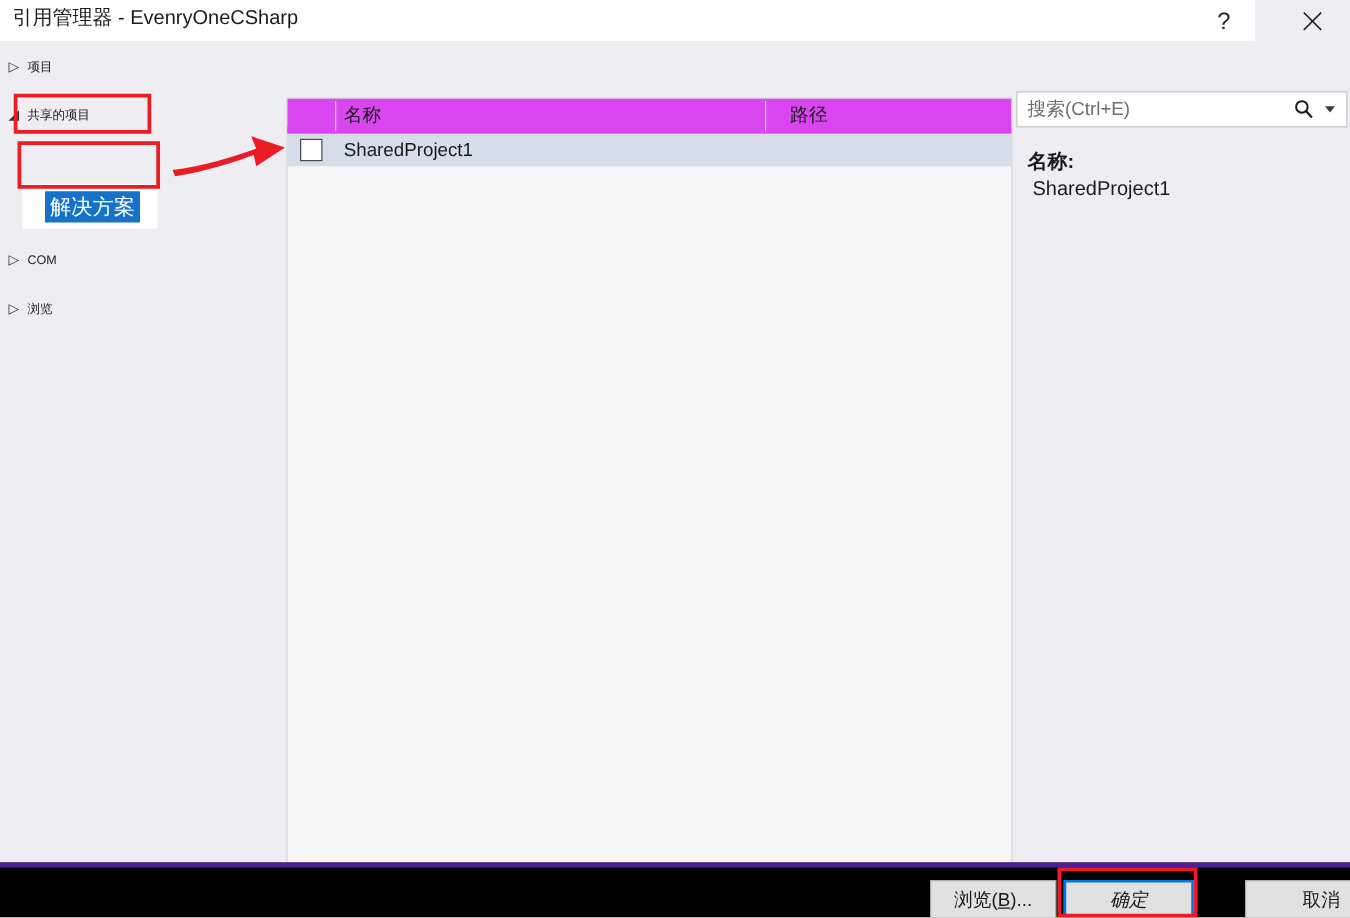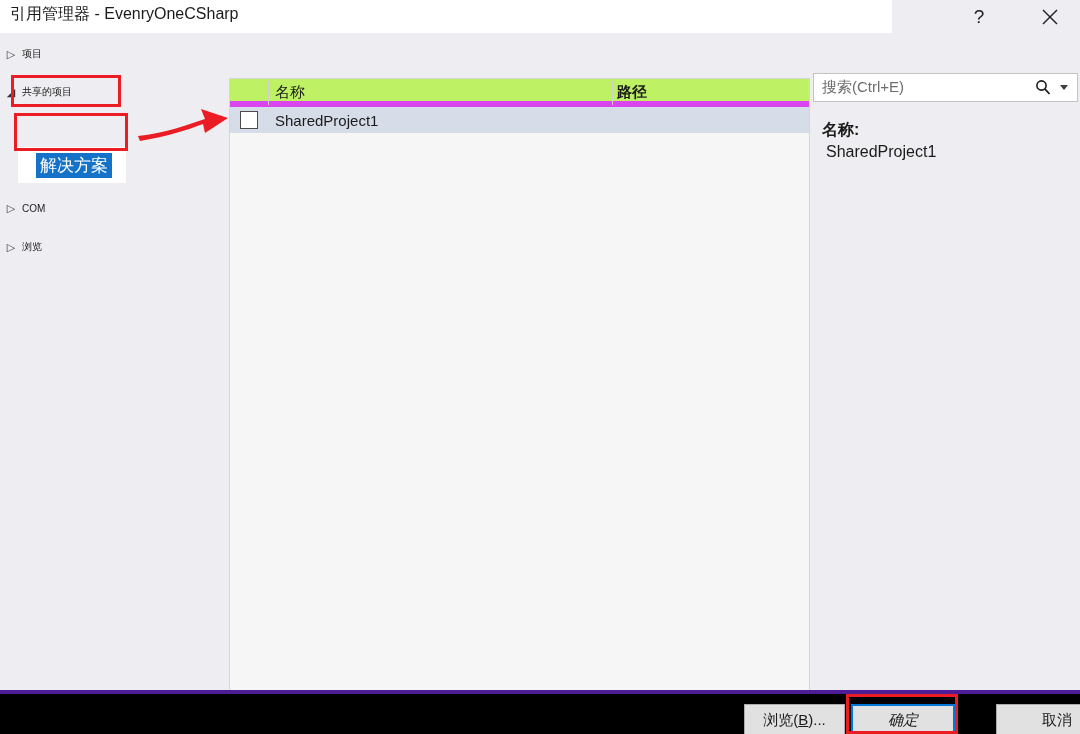--- a/index.html
+++ b/index.html
@@ -6,21 +6,21 @@
   body{
     width:1080px;height:734px;
     background:#ffffff;
     font-family:"Liberation Sans","DejaVu Sans",sans-serif;
     font-size:15px;color:#1b1b1b;
     overflow:hidden;position:relative;
   }
   .dialog{position:absolute;left:0;top:0;width:1080px;height:734px;background:#eeeef2;}
 
   
-  .titlebar{position:absolute;left:0;top:0;width:892px;height:33px;background:#ffffff;}
+  .titlebar{position:absolute;left:0;top:0;width:1004px;height:33px;background:#ffffff;}
   .title-text{position:absolute;left:10px;top:4px;font-size:16px;color:#1b1b1b;white-space:nowrap;}
   .tb-btn{position:absolute;top:0;height:33px;display:flex;align-items:center;justify-content:center;
           color:#202020;cursor:default;}
   .help-btn{left:961px;width:36px;font-size:20px;}
   .close-btn{left:1028px;width:44px;font-size:22px;font-weight:300;}
   .close-btn svg,.help-btn svg{display:block;}
 
   
   .content{position:absolute;left:0;top:33px;width:1080px;height:657px;background:#eeeef2;}
 
@@ -33,21 +33,21 @@
   .sel-label{background:#1473c8;color:#ffffff;font-size:17px;padding:1px 4px;}
 
   
   .redbox{position:absolute;border:3px solid #ec1c24;background:transparent;box-sizing:border-box;}
   .whitebox{position:absolute;background:#ffffff;box-sizing:border-box;}
   .arrow{position:absolute;left:135px;top:103px;}
 
   
   .listpanel{position:absolute;left:229px;top:45px;width:581px;height:641px;background:#f6f6f6;
              border:1px solid #d6d6d6;box-sizing:border-box;}
-  .list-header{position:absolute;left:0;top:0;width:579px;height:28px;background:#bef264;
+  .list-header{position:absolute;left:0;top:0;width:579px;height:28px;background:#d946ef;
                border-bottom:6px solid #d946ef;box-sizing:border-box;}
   .hdr-cell{position:absolute;top:0;height:27px;display:flex;align-items:center;font-size:15px;color:#1b1b1b;}
   .hdr-div{position:absolute;top:2px;width:1px;height:24px;background:#d0d0d0;}
   .row{position:absolute;left:0;top:28px;width:579px;height:26px;background:#d6dce8;display:block;}
   .row .cb{position:absolute;left:10px;top:4px;width:18px;height:18px;background:#ffffff;
            border:1px solid #4b4b4b;box-sizing:border-box;}
   .row .cell{position:absolute;top:0;height:26px;display:flex;align-items:center;font-size:15px;color:#1b1b1b;
              white-space:nowrap;overflow:hidden;}
 
   
@@ -118,21 +118,21 @@
         <span class="nav-arrow">▷</span>
         <span class="nav-label">浏览</span>
       </div>
     </div>
 
     <div class="listpanel">
       <div class="list-header">
         <div class="hdr-div" style="left:38px;"></div>
         <div class="hdr-cell" style="left:45px;">名称</div>
         <div class="hdr-div" style="left:382px;"></div>
-        <div class="hdr-cell" style="left:387px;font-weight:bold;">路径</div>
+        <div class="hdr-cell" style="left:402px;">路径</div>
       </div>
 
       <div class="row">
         <span class="cb"></span>
         <span class="cell" style="left:45px;width:330px;">SharedProject1</span>
       </div>
     </div>
 
     <div class="searchbox">
       <span class="search-ph">搜索(Ctrl+E)</span>

